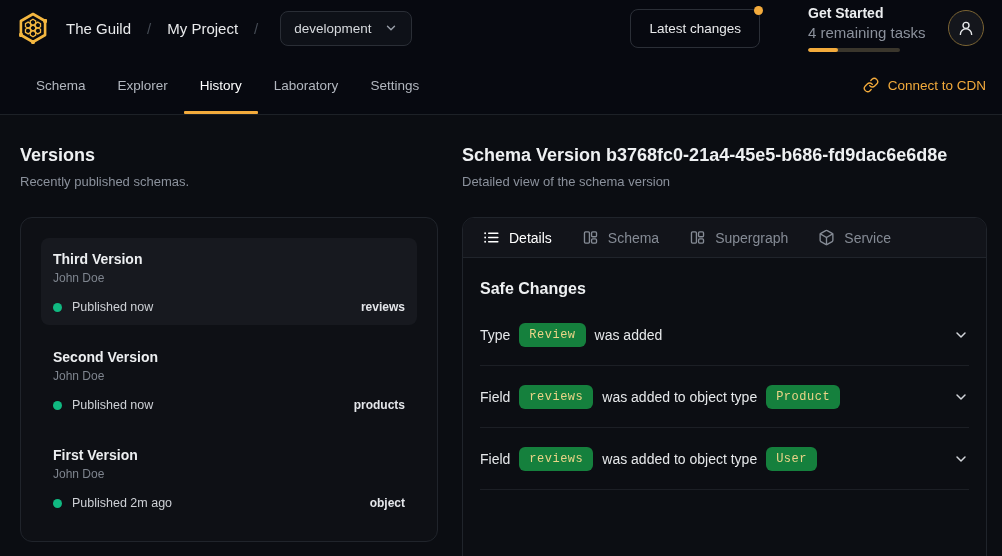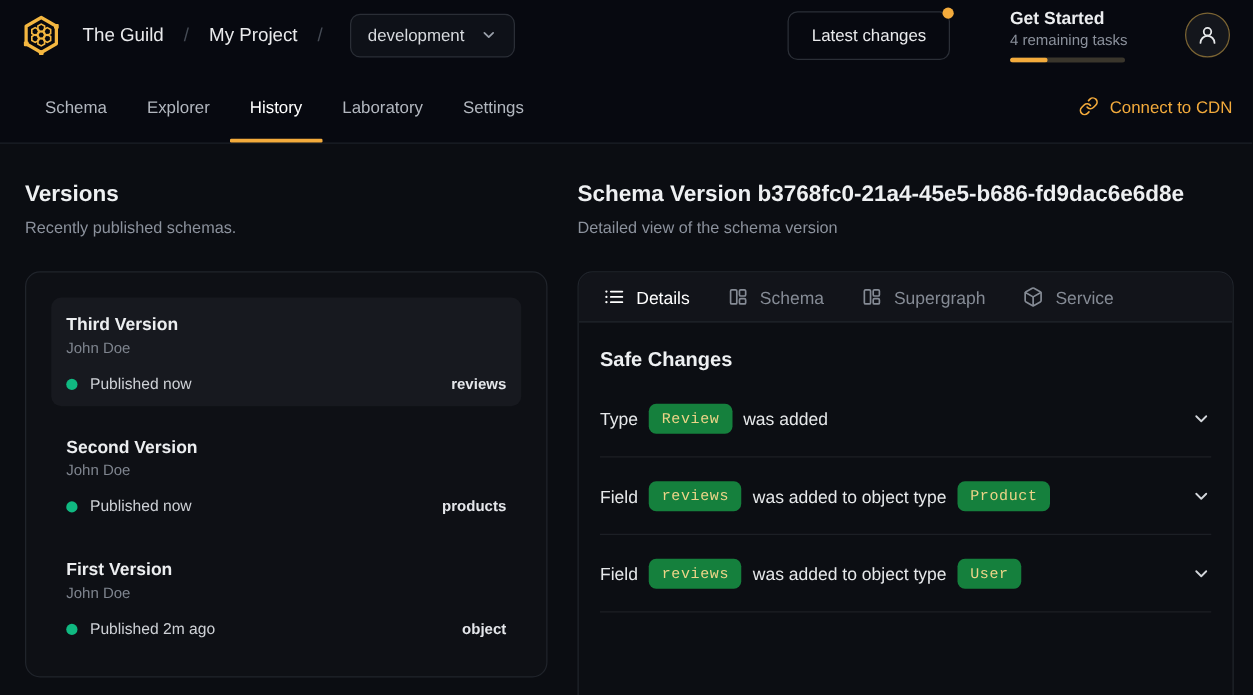--- a/index.html
+++ b/index.html
@@ -34,21 +34,21 @@
     background:transparent; border:1px solid #2b2f37; border-radius:8px;
     color:#e9eaec; font-size:13.5px; font-family:inherit;
     padding:11px 18px; cursor:pointer;margin-left:16px;
   }
   .latest-btn .dot {
     position:absolute; top:-4px; right:-4px;
     width:9px; height:9px; border-radius:50%; background:#f3ab3c;
   }
   .get-started { width:92px; }
   .gs-title { font-size:14px; font-weight:600; color:#eceef0; }
-  .gs-sub { font-size:12px; color:#8b919c; margin-top:3px; white-space:nowrap; }
+  .gs-sub { font-size:15px; color:#8b919c; margin-top:3px; white-space:nowrap; }
   .gs-bar { margin-top:7px; width:92px; height:4px; border-radius:2px; background:#3a362c; overflow:hidden; }
   .gs-fill { height:100%; background:#f3ab3c; border-radius:2px; }
   .avatar {
     width:36px; height:36px; border-radius:50%;
     background:#14161c; border:1.5px solid #7b6433;
     display:flex; align-items:center; justify-content:center;
     color:#e6e8ea; cursor:pointer;
   }
 
   

